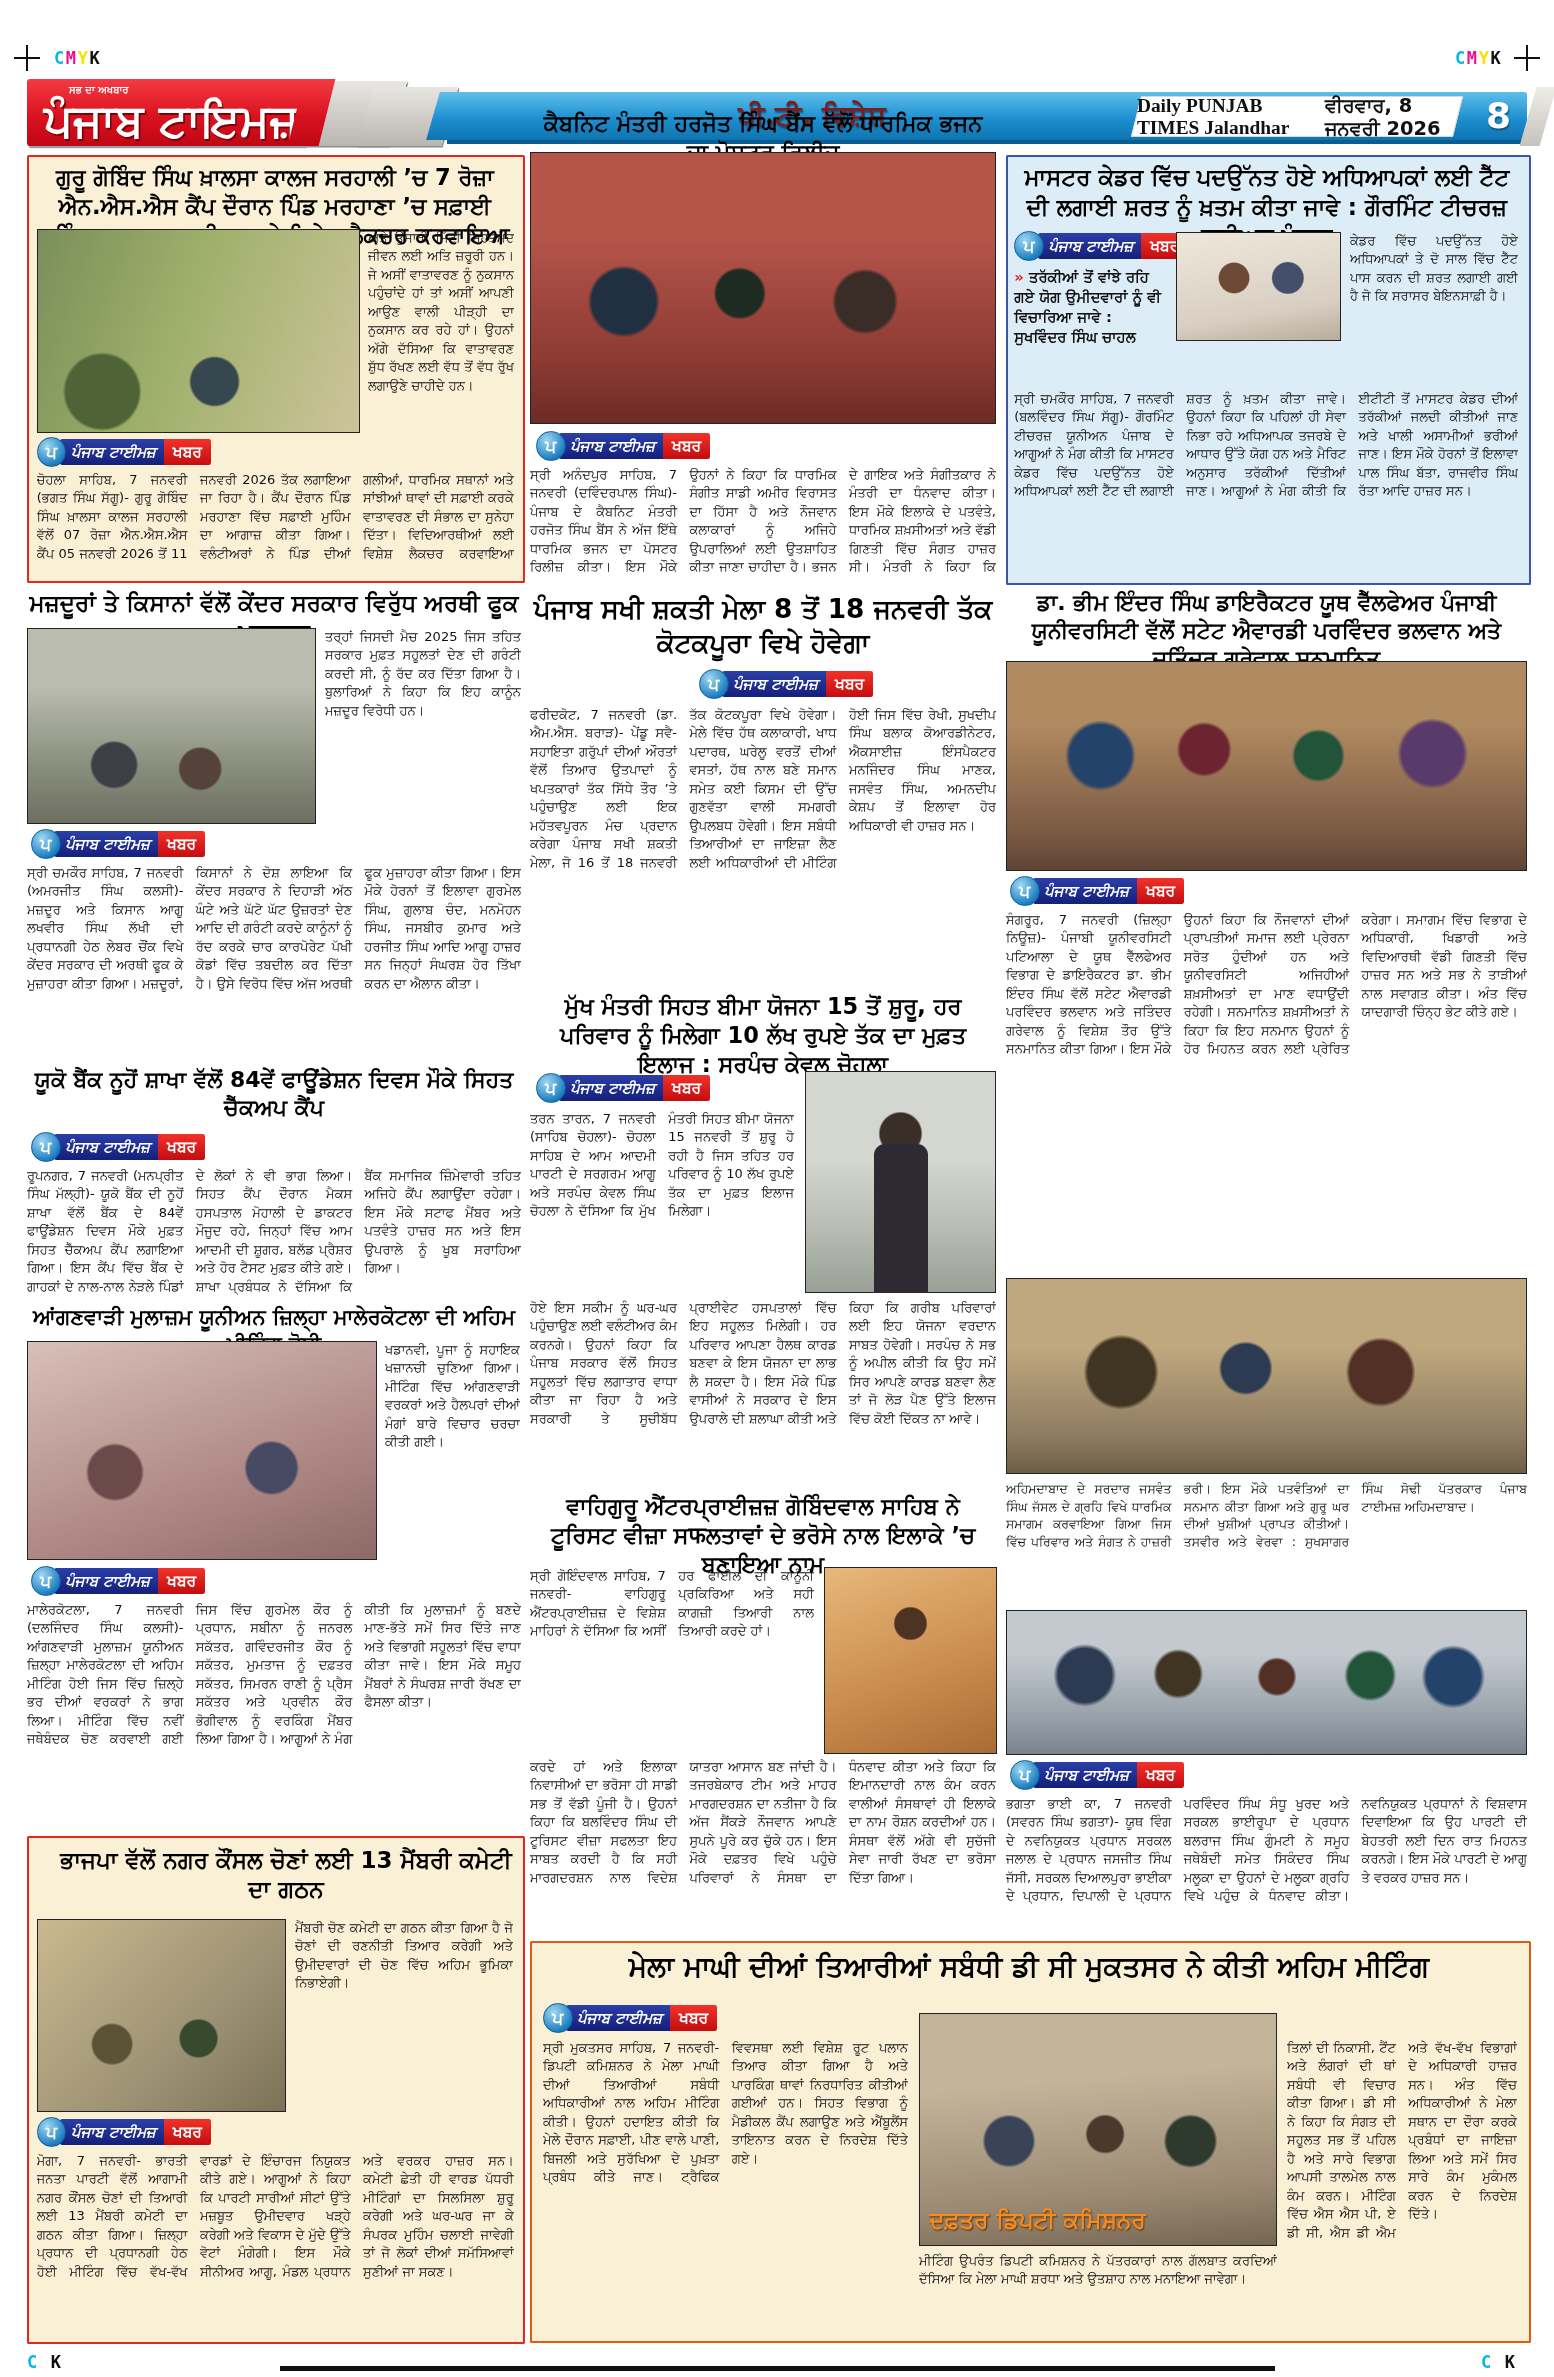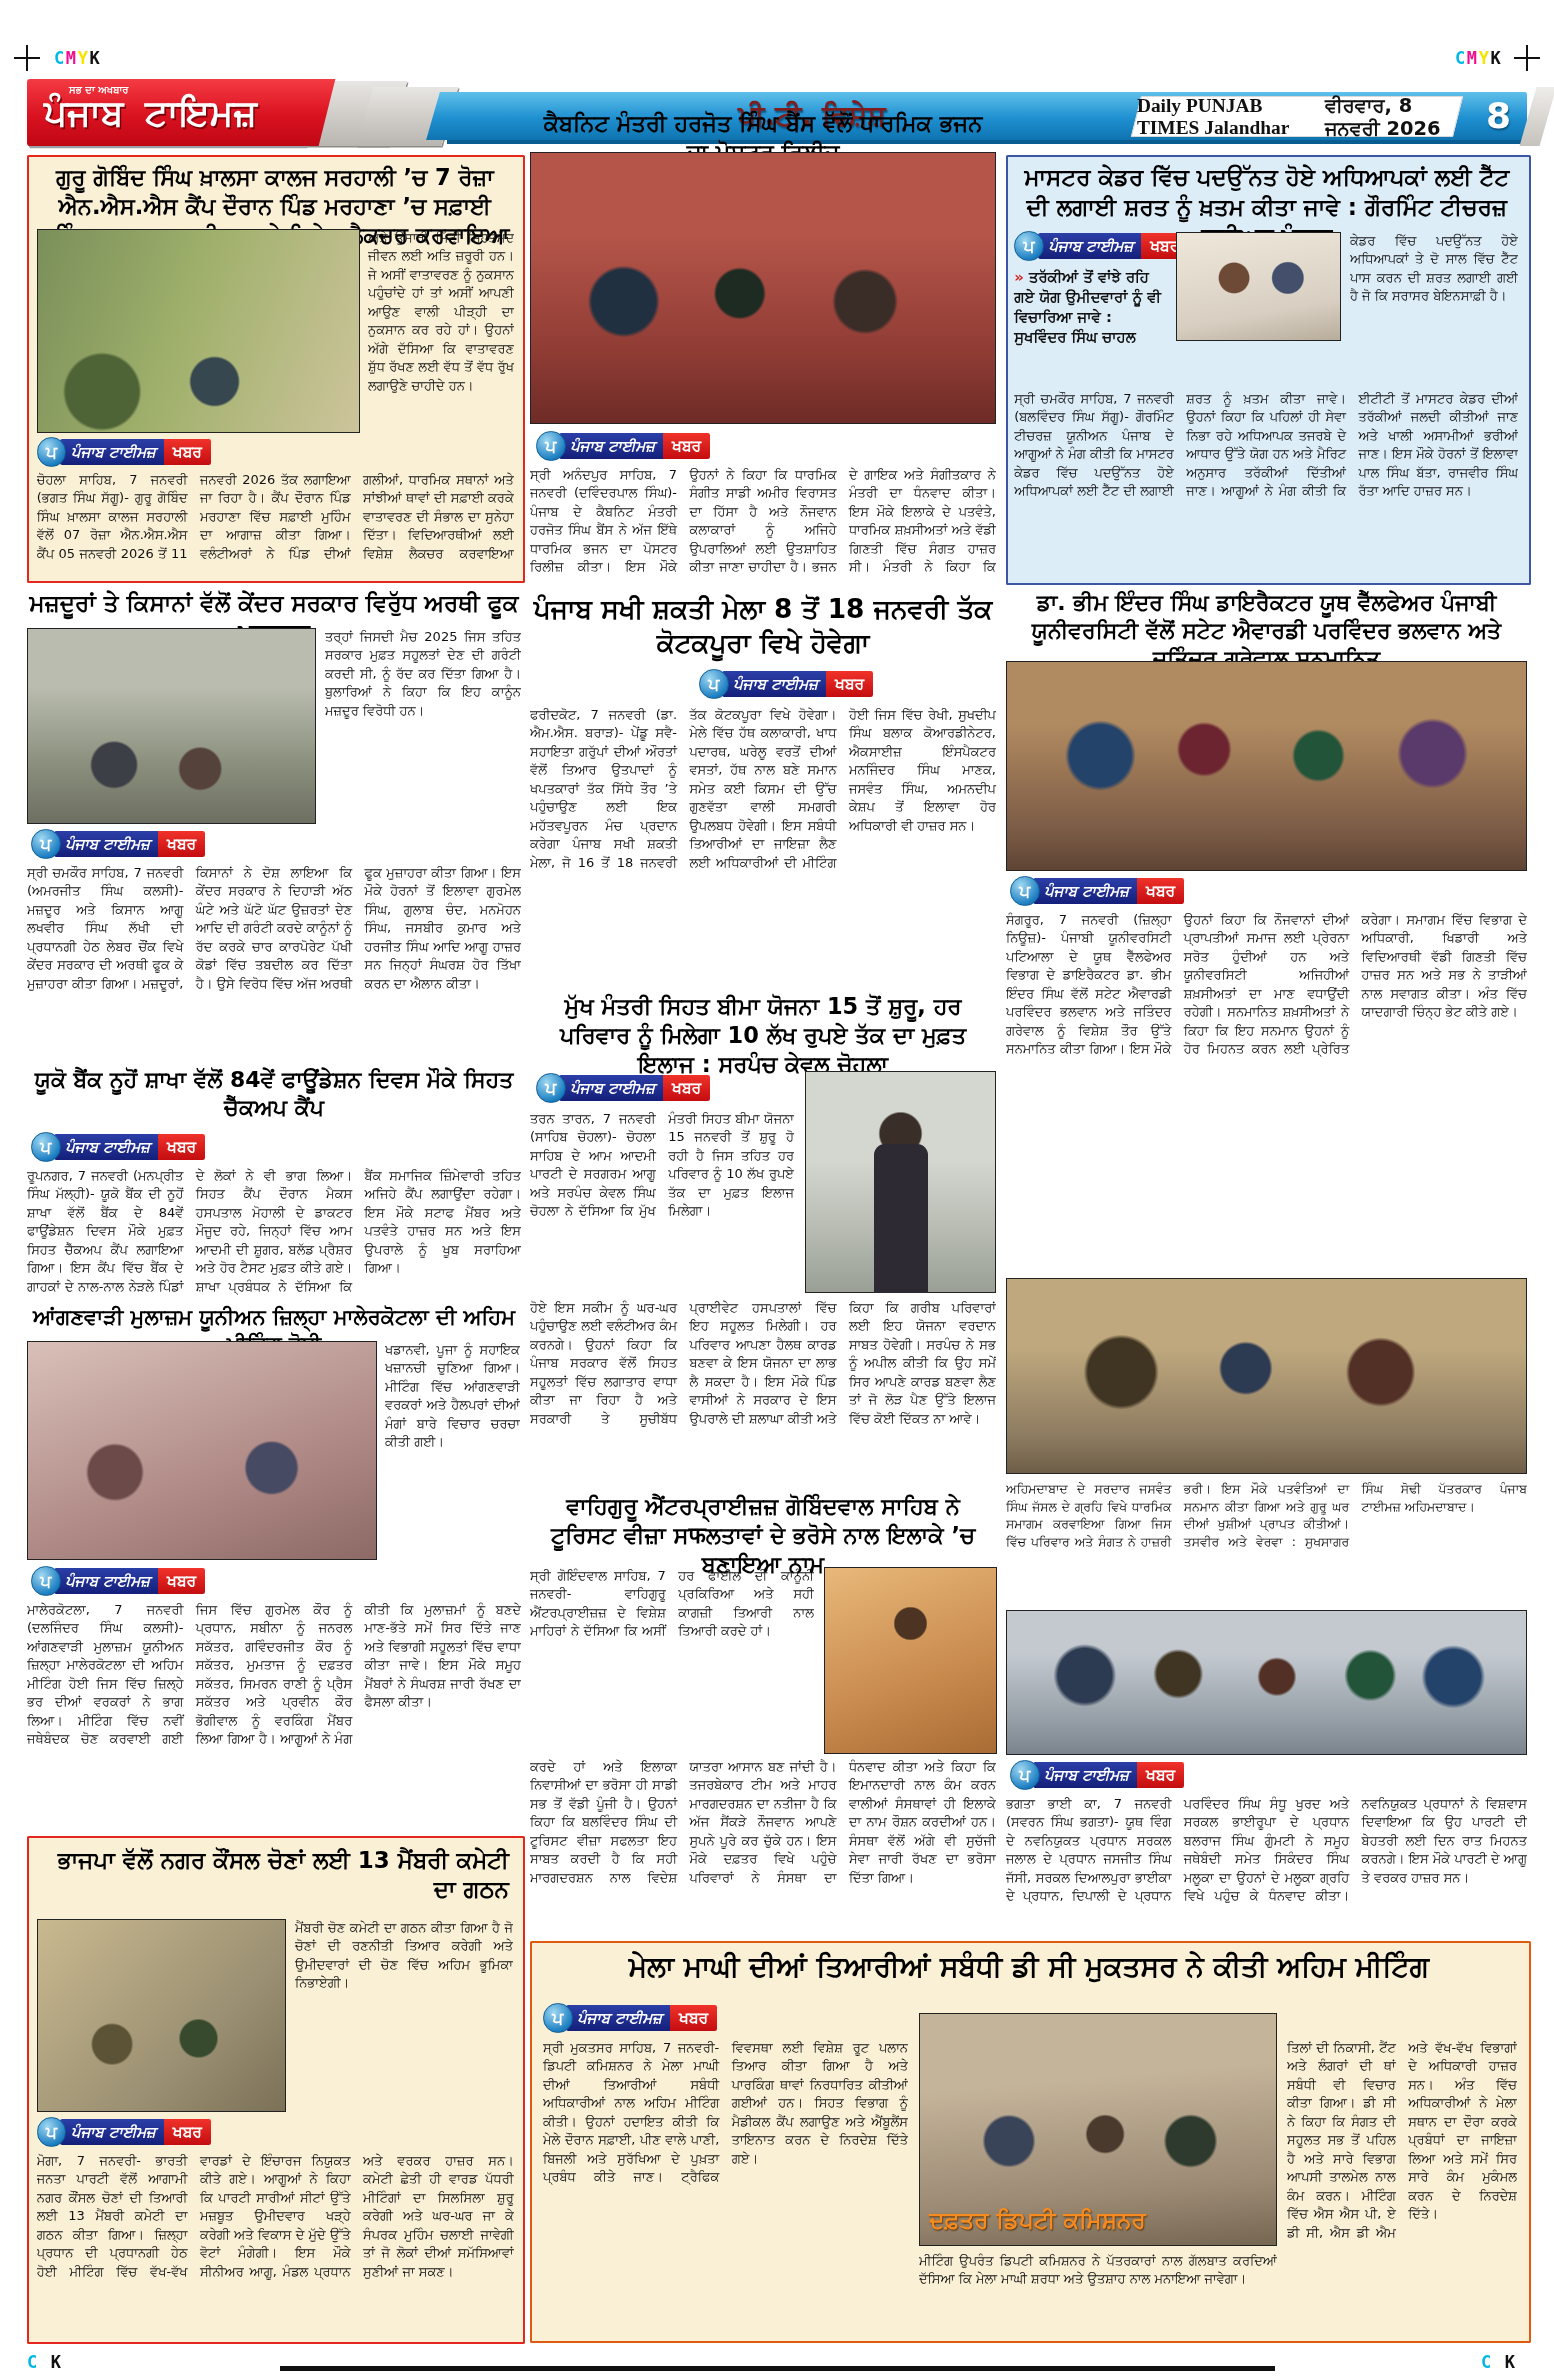--- a/index.html
+++ b/index.html
@@ -12,21 +12,21 @@
   .cross{width:26.4px;height:26.4px;}
   .cross:before,.cross:after{content:"";position:absolute;background:#111;}
   .cross:before{left:12.4px;top:0;width:1.6px;height:26.4px;}
   .cross:after{top:12.4px;left:0;height:1.6px;width:26.4px;}
   
   .masthead-red{background:linear-gradient(180deg,#f43b44,#da1220 55%,#c00714);
         border-radius:3.1px;box-shadow:1.6px 2.3px 0 #9aa0a6;}
   .masthead-red:after{content:"";position:absolute;right:-20px;top:0;width:31px;height:100%;
         background:inherit;transform:skewX(-14deg);}
   .tagline{color:#fff;font-size:10px;font-weight:bold;}
-  .mast-title{color:#fff;font-size:36px;font-weight:bold;line-height:1;text-shadow:1.6px 1.6px 0 #7d0008;font-family:Liberation Mono, monospace;}
+  .mast-title{color:#fff;font-size:45px;font-weight:bold;line-height:1;text-shadow:1.6px 1.6px 0 #7d0008;}
   .grayblock{background:linear-gradient(180deg,#e8e6e2,#b9b6b1);transform:skewX(-16deg);box-shadow:1.6px 1.6px 0 #8f8d89;}
   .bluebar{background:linear-gradient(180deg,#5fc0ea,#1e8fd0 55%,#0f74b0);border-radius:2.3px;}
   .bluebar:before{content:"";position:absolute;left:-14px;top:0;width:28px;height:100%;
         background:inherit;transform:skewX(-16deg);}
   .section-title{color:#7f1d1d;font-size:28px;font-weight:bold;text-shadow:0.8px 1.6px 1.6px #0a5480;}
   .edition-box{background:#fff;transform:skewX(-14deg);border:0.8px solid #d8d8d8;
         display:flex;align-items:center;justify-content:center;gap:11px;}
   .edition-en{font-family:"Liberation Serif","DejaVu Serif",serif;font-weight:bold;font-size:19.4px;transform:skewX(14deg);}
   .edition-date{font-size:19.4px;font-weight:bold;transform:skewX(14deg);}
   .pageno{color:#fff;font-size:36px;font-weight:bold;text-shadow:0.8px 1.6px 1.6px #0a5480;}
@@ -123,21 +123,21 @@
        linear-gradient(160deg,#d8c0b8,#b08a86 60%,#8d6a66);"></div>
   <div class="abs body-text" style="left:385px;top:1341px;width:135px;height:219px;">ਖਡਾਨਵੀ, ਪੂਜਾ ਨੂੰ ਸਹਾਇਕ ਖਜ਼ਾਨਚੀ ਚੁਣਿਆ ਗਿਆ। ਮੀਟਿੰਗ ਵਿੱਚ ਆਂਗਣਵਾੜੀ ਵਰਕਰਾਂ ਅਤੇ ਹੈਲਪਰਾਂ ਦੀਆਂ ਮੰਗਾਂ ਬਾਰੇ ਵਿਚਾਰ ਚਰਚਾ ਕੀਤੀ ਗਈ।</div>
   <div class="abs badge" style="left:31px;top:1567px;">
     <span class="logo">ਪ</span>
     <span class="brand">ਪੰਜਾਬ ਟਾਈਮਜ਼</span>
     <span class="label">ਖਬਰ</span>
   </div>
   <div class="abs body-text cols3" style="left:27px;top:1601px;width:494px;height:227px;">ਮਾਲੇਰਕੋਟਲਾ, 7 ਜਨਵਰੀ (ਦਲਜਿੰਦਰ ਸਿੰਘ ਕਲਸੀ)- ਆਂਗਣਵਾੜੀ ਮੁਲਾਜ਼ਮ ਯੂਨੀਅਨ ਜ਼ਿਲ੍ਹਾ ਮਾਲੇਰਕੋਟਲਾ ਦੀ ਅਹਿਮ ਮੀਟਿੰਗ ਹੋਈ ਜਿਸ ਵਿੱਚ ਜ਼ਿਲ੍ਹੇ ਭਰ ਦੀਆਂ ਵਰਕਰਾਂ ਨੇ ਭਾਗ ਲਿਆ। ਮੀਟਿੰਗ ਵਿੱਚ ਨਵੀਂ ਜਥੇਬੰਦਕ ਚੋਣ ਕਰਵਾਈ ਗਈ ਜਿਸ ਵਿੱਚ ਗੁਰਮੇਲ ਕੌਰ ਨੂੰ ਪ੍ਰਧਾਨ, ਸਬੀਨਾ ਨੂੰ ਜਨਰਲ ਸਕੱਤਰ, ਗਵਿੰਦਰਜੀਤ ਕੌਰ ਨੂੰ ਸਕੱਤਰ, ਮੁਮਤਾਜ ਨੂੰ ਦਫ਼ਤਰ ਸਕੱਤਰ, ਸਿਮਰਨ ਰਾਣੀ ਨੂੰ ਪ੍ਰੈਸ ਸਕੱਤਰ ਅਤੇ ਪ੍ਰਵੀਨ ਕੌਰ ਭੋਗੀਵਾਲ ਨੂੰ ਵਰਕਿੰਗ ਮੈਂਬਰ ਲਿਆ ਗਿਆ ਹੈ। ਆਗੂਆਂ ਨੇ ਮੰਗ ਕੀਤੀ ਕਿ ਮੁਲਾਜ਼ਮਾਂ ਨੂੰ ਬਣਦੇ ਮਾਣ-ਭੱਤੇ ਸਮੇਂ ਸਿਰ ਦਿੱਤੇ ਜਾਣ ਅਤੇ ਵਿਭਾਗੀ ਸਹੂਲਤਾਂ ਵਿੱਚ ਵਾਧਾ ਕੀਤਾ ਜਾਵੇ। ਇਸ ਮੌਕੇ ਸਮੂਹ ਮੈਂਬਰਾਂ ਨੇ ਸੰਘਰਸ਼ ਜਾਰੀ ਰੱਖਣ ਦਾ ਫੈਸਲਾ ਕੀਤਾ।</div>
 
   <div class="abs cream" style="left:27px;top:1836px;width:494px;height:504px;">
-    <div class="abs hl" style="left:4px;top:7.8px;width:476px;font-size:23px;text-align:right;">ਭਾਜਪਾ ਵੱਲੋਂ ਨਗਰ ਕੌਂਸਲ ਚੋਣਾਂ ਲਈ 13 ਮੈਂਬਰੀ ਕਮੇਟੀ ਦਾ ਗਠਨ</div>
+    <div class="abs hl" style="left:19px;top:7.8px;width:476px;font-size:23px;">ਭਾਜਪਾ ਵੱਲੋਂ ਨਗਰ ਕੌਂਸਲ ਚੋਣਾਂ ਲਈ 13 ਮੈਂਬਰੀ ਕਮੇਟੀ ਦਾ ਗਠਨ</div>
     <div class="abs photo" style="left:7.8px;top:81px;width:249px;height:193px;background:
          radial-gradient(circle at 30% 65%,#5c5336 0 9%,transparent 10%),
          radial-gradient(circle at 65% 62%,#384a2e 0 9%,transparent 10%),
          linear-gradient(135deg,#c9b98f,#9a8f72 65%,#7b7157);"></div>
     <div class="abs body-text" style="left:266px;top:81px;width:218px;height:193px;">ਮੈਂਬਰੀ ਚੋਣ ਕਮੇਟੀ ਦਾ ਗਠਨ ਕੀਤਾ ਗਿਆ ਹੈ ਜੋ ਚੋਣਾਂ ਦੀ ਰਣਨੀਤੀ ਤਿਆਰ ਕਰੇਗੀ ਅਤੇ ਉਮੀਦਵਾਰਾਂ ਦੀ ਚੋਣ ਵਿੱਚ ਅਹਿਮ ਭੂਮਿਕਾ ਨਿਭਾਏਗੀ।</div>
     <div class="abs badge" style="left:7.8px;top:280px;">
       <span class="logo">ਪ</span>
       <span class="brand">ਪੰਜਾਬ ਟਾਈਮਜ਼</span>
       <span class="label">ਖਬਰ</span>
     </div>

